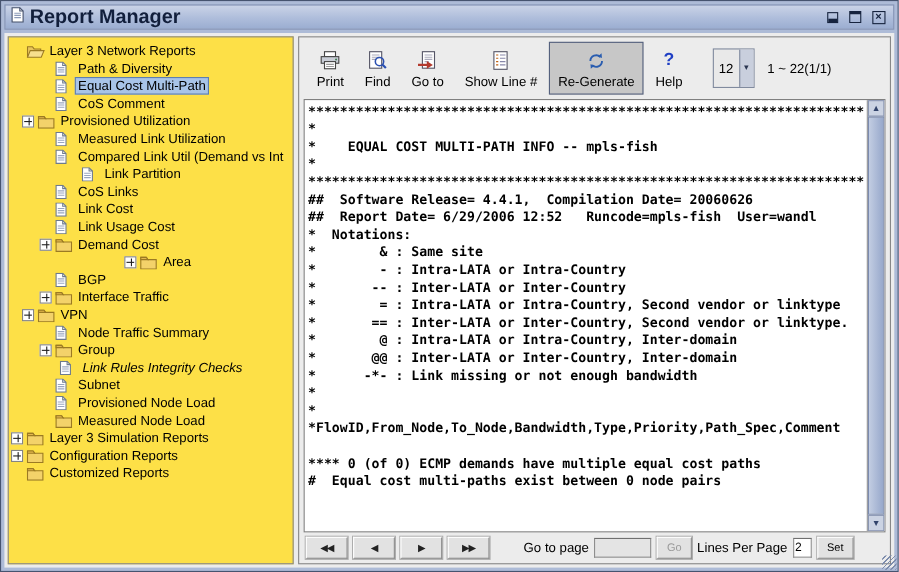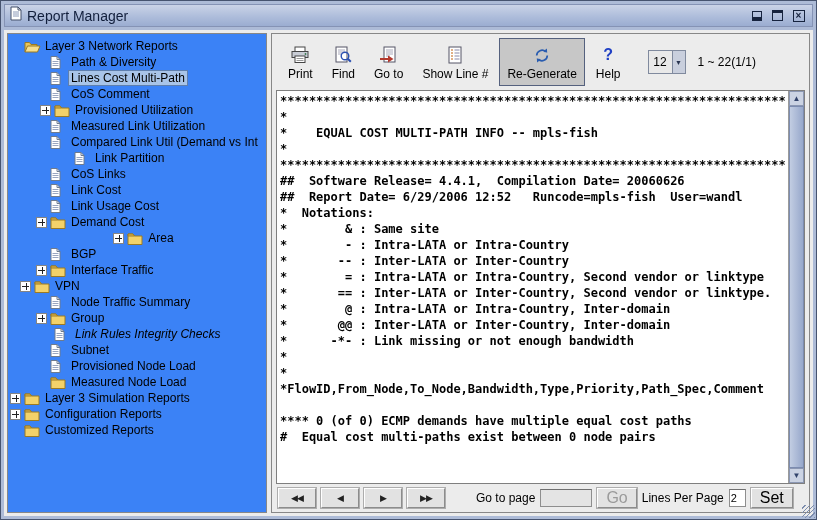--- a/index.html
+++ b/index.html
@@ -13,33 +13,33 @@
     padding:3px;
     display:flex; flex-direction:column;
     position:relative;
   }
   .titlebar{
     flex:0 0 23px; height:23px;
     background:linear-gradient(180deg,#CAD3E7 0%,#AEBDDB 55%,#9BADD1 100%);
     border:1px solid #8593B5;
     display:flex; align-items:center; gap:5px; padding:0 5px;
   }
-  .tb-title{ font-size:14px; font-weight:normal; color:#121F3C; flex:1; }
+  .tb-title{ font-size:18px; font-weight:bold; color:#121F3C; flex:1; }
   .tb-btns{ display:flex; gap:4px; align-items:center; }
   .winbtn{ width:17px; height:17px; display:flex; align-items:center; justify-content:center; color:#16233E; cursor:default; }
   .g-min{ width:10px; height:10px; border:1px solid #16233E; position:relative; display:inline-block;}
   .g-min::after{ content:""; position:absolute; left:0; right:0; bottom:0; height:3px; background:#16233E; }
   .g-max{ width:11px; height:11px; border:1px solid #16233E; border-top-width:3px; display:inline-block;}
   .g-close{ width:12px; height:12px; border:1px solid #16233E; font-size:10px; line-height:10px; text-align:center; font-weight:bold; display:inline-block; }
 
   .content{ flex:1; background:#ECECEC; margin-top:3px; padding:3px; display:flex; gap:4px; min-height:0; }
 
   
   .tree-panel{
-    flex:0 0 260px; width:260px; background:#3b82f6;
+    flex:0 0 260px; width:260px; background:#fde047;
     border:1px solid #878787;
     overflow:hidden; padding-top:4px;
     font-size:12px; color:#000;
   }
   .trow{ height:16px; display:flex; align-items:center; white-space:nowrap; }
   .handle{ flex:0 0 11px; width:11px; height:11px; margin-right:3px; position:relative; }
   .handle.plus{ border:1px solid #848484; background:#fff; }
   .handle.plus::before{ content:""; position:absolute; left:1px; right:1px; top:50%; height:1px; background:#222; }
   .handle.plus::after{ content:""; position:absolute; top:1px; bottom:1px; left:50%; width:1px; background:#222; }
   .tnodeicon{ flex:0 0 18px; width:18px; display:flex; align-items:center; }
@@ -48,42 +48,42 @@
 
   
   .right-panel{ flex:1; min-width:0; border:1px solid #878787; background:#ECECEC; display:flex; flex-direction:column; }
 
   .toolbar{ flex:0 0 56px; display:flex; align-items:center; padding:3px 8px 3px 8px; gap:3px; }
   .tbtn{ display:flex; flex-direction:column; align-items:center; justify-content:center; height:48px; padding:2px 7px; font-size:12px; color:#000; border:1px solid transparent; cursor:default; }
   .tbtn .ticon{ height:24px; display:flex; align-items:center; justify-content:center; }
   .tbtn.pressed{ background:#C7C7C7; border:1px solid #55617E; }
   .help-glyph{ font-weight:bold; font-size:16px; color:#1F3FC4; }
 
-  .combo{ margin-left:16px; flex:0 0 38px; width:38px; height:24px; border:1px solid #808A9E; background:#E9E9E9; display:flex; align-items:center; font-size:12px; }
+  .combo{ margin-left:16px; flex:0 0 38px; width:38px; height:36px; border:1px solid #808A9E; background:#E9E9E9; display:flex; align-items:center; font-size:12px; }
   .cval{ flex:1; text-align:center; }
   .carrow{ flex:0 0 13px; height:100%; background:#C9CFDD; border-left:1px solid #808A9E; font-size:7px; display:flex; align-items:center; justify-content:center; color:#2A3550; }
   .range{ margin-left:9px; font-size:12px; white-space:nowrap; }
 
   .report-area{ flex:1; margin:0 4px; border:1px solid #7F7F7F; background:#fff; display:flex; overflow:hidden; min-height:0; }
   .report-pre{
     flex:1; min-width:0; overflow:hidden;
     font-family:"DejaVu Sans Mono","Liberation Mono",monospace;
     font-size:12px; font-weight:bold; line-height:16px;
     padding:2px 3px; white-space:pre; color:#000;
   }
   .vscroll{ flex:0 0 16px; width:16px; background:#DCDCDC; border-left:1px solid #9A9A9A; display:flex; flex-direction:column; }
   .sb-btn{ flex:0 0 15px; height:15px; background:#CBD3E3; border:1px solid #8B97B3; font-size:8px; display:flex; align-items:center; justify-content:center; color:#32436B; }
   .sb-thumb{ flex:1; background:linear-gradient(90deg,#C2CDE2,#97A8CB); border:1px solid #7C8CB0; }
 
   .bottombar{ flex:0 0 28px; display:flex; align-items:center; padding:3px 6px; gap:5px; font-size:12px; white-space:nowrap; }
   .bbtn{ width:38px; height:20px; background:#E2E2E2; border:1px solid; border-color:#FFFFFF #8C8C8C #8C8C8C #FFFFFF; box-shadow:0 0 0 1px #ADADAD; display:flex; align-items:center; justify-content:center; color:#222; }
   .bbtn .navg{ font-size:9px; letter-spacing:-1px; }
   .lbl-goto{ margin-left:26px; }
   .page-input{ width:52px; height:18px; background:#E4E4E4; border:1px solid #8E8E8E; border-top-color:#707070; font-size:11px; padding:0 2px; font-family:"Liberation Sans",sans-serif; }
-  .txtbtn{ height:20px; padding:0 8px; background:#E2E2E2; border:1px solid; border-color:#FFFFFF #8C8C8C #8C8C8C #FFFFFF; box-shadow:0 0 0 1px #ADADAD; font-size:16px; font-family:"Liberation Sans",sans-serif; }
+  .txtbtn{ height:20px; padding:0 8px; background:#E2E2E2; border:1px solid; border-color:#FFFFFF #8C8C8C #8C8C8C #FFFFFF; box-shadow:0 0 0 1px #ADADAD; font-size:10px; font-family:"Liberation Sans",sans-serif; }
   .txtbtn.disabled{ color:#9A9A9A; }
   .lbl-lpp{ }
   .lpp-input{ width:17px; height:18px; background:#fff; border:1px solid #8E8E8E; border-top-color:#707070; font-size:11px; padding:0 1px; overflow:hidden; font-family:"Liberation Sans",sans-serif; }
 
   .resize-grip{ position:absolute; right:1px; bottom:1px; width:13px; height:13px;
     background:repeating-linear-gradient(135deg, transparent 0 2px, #7D8DAD 2px 3px); }
 </style>
 </head>
 <body>
 
@@ -135,34 +135,34 @@
         </div>
         <div class="trow" style="padding-left: 28px;">
           <span class="handle"></span>
           <span class="tnodeicon">
             <svg width="11" height="13" viewBox="0 0 11 13">
               <path d="M1 .5h6L10 3.5v9H1z" fill="#FFFFFF" stroke="#6E7B8E"></path>
               <path d="M7 .5v3h3" fill="none" stroke="#6E7B8E"></path>
               <path d="M2.5 5.5h6M2.5 7.5h6M2.5 9.5h6" stroke="#9AA6C0"></path>
             </svg>
           </span>
-          <span class="tlabel sel">Lines Cost Multi-Path</span>
+          <span class="tlabel sel">Equal Cost Multi-Path</span>
         </div>
         <div class="trow" style="padding-left: 28px;">
           <span class="handle"></span>
           <span class="tnodeicon">
             <svg width="11" height="13" viewBox="0 0 11 13">
               <path d="M1 .5h6L10 3.5v9H1z" fill="#FFFFFF" stroke="#6E7B8E"></path>
               <path d="M7 .5v3h3" fill="none" stroke="#6E7B8E"></path>
               <path d="M2.5 5.5h6M2.5 7.5h6M2.5 9.5h6" stroke="#9AA6C0"></path>
             </svg>
           </span>
           <span class="tlabel">CoS Comment</span>
         </div>
-        <div class="trow" style="padding-left: 32px;">
+        <div class="trow" style="padding-left: 12px;">
           <span class="handle plus"></span>
           <span class="tnodeicon">
             <svg width="16" height="13" viewBox="0 0 16 13">
               <path d="M1 2h5l1.5 2H15v8.5H1z" fill="#F3D26A" stroke="#9B7A23"></path>
               <path d="M1 2h5l1.5 2H1z" fill="#E4B94F" stroke="#9B7A23"></path>
             </svg>
           </span>
           <span class="tlabel">Provisioned Utilization</span>
         </div>
         <div class="trow" style="padding-left: 28px;">

